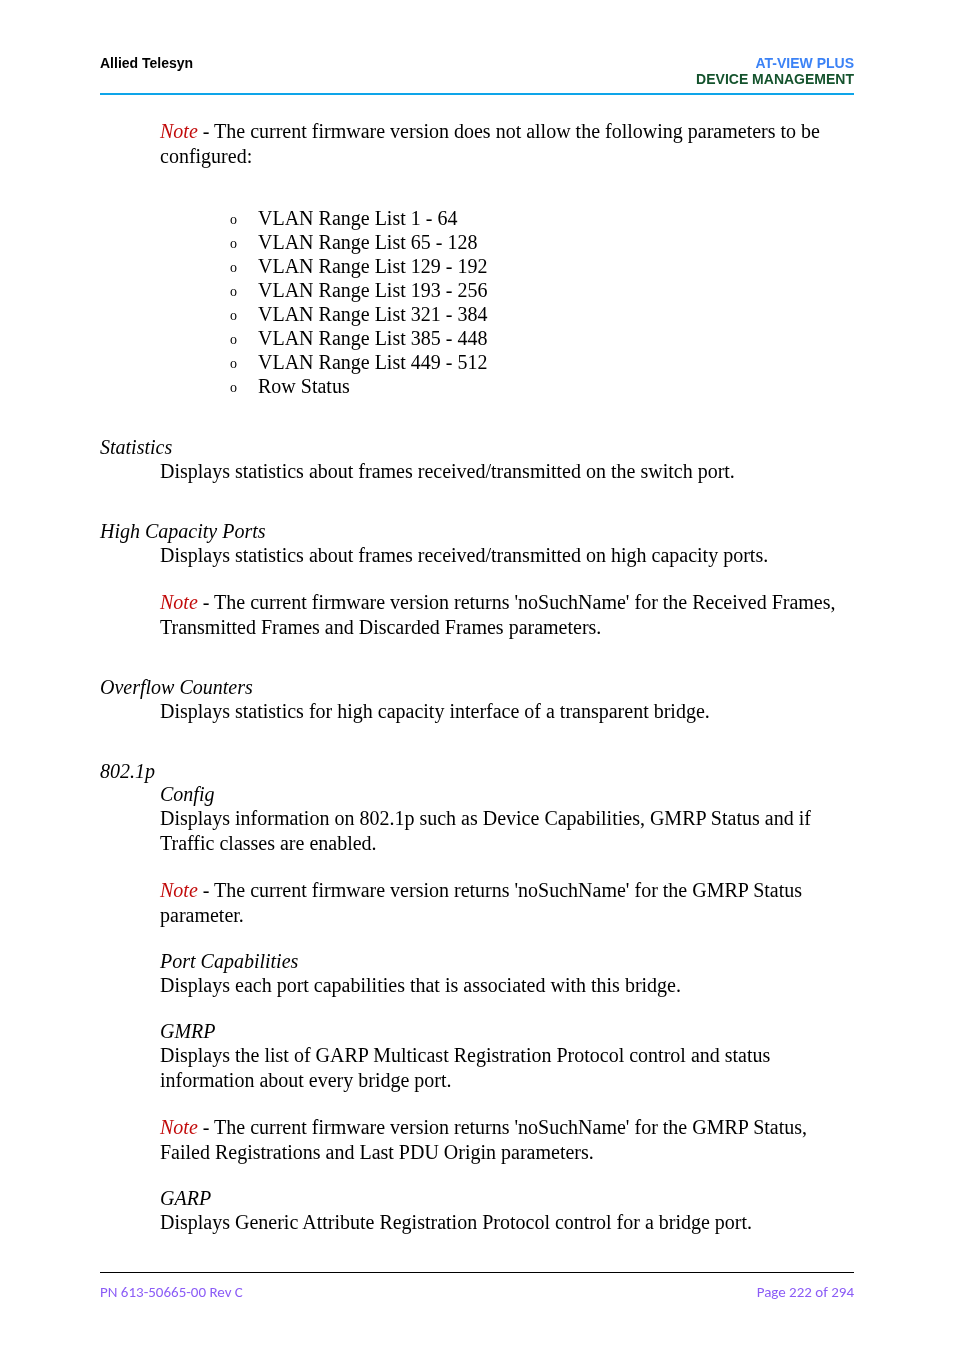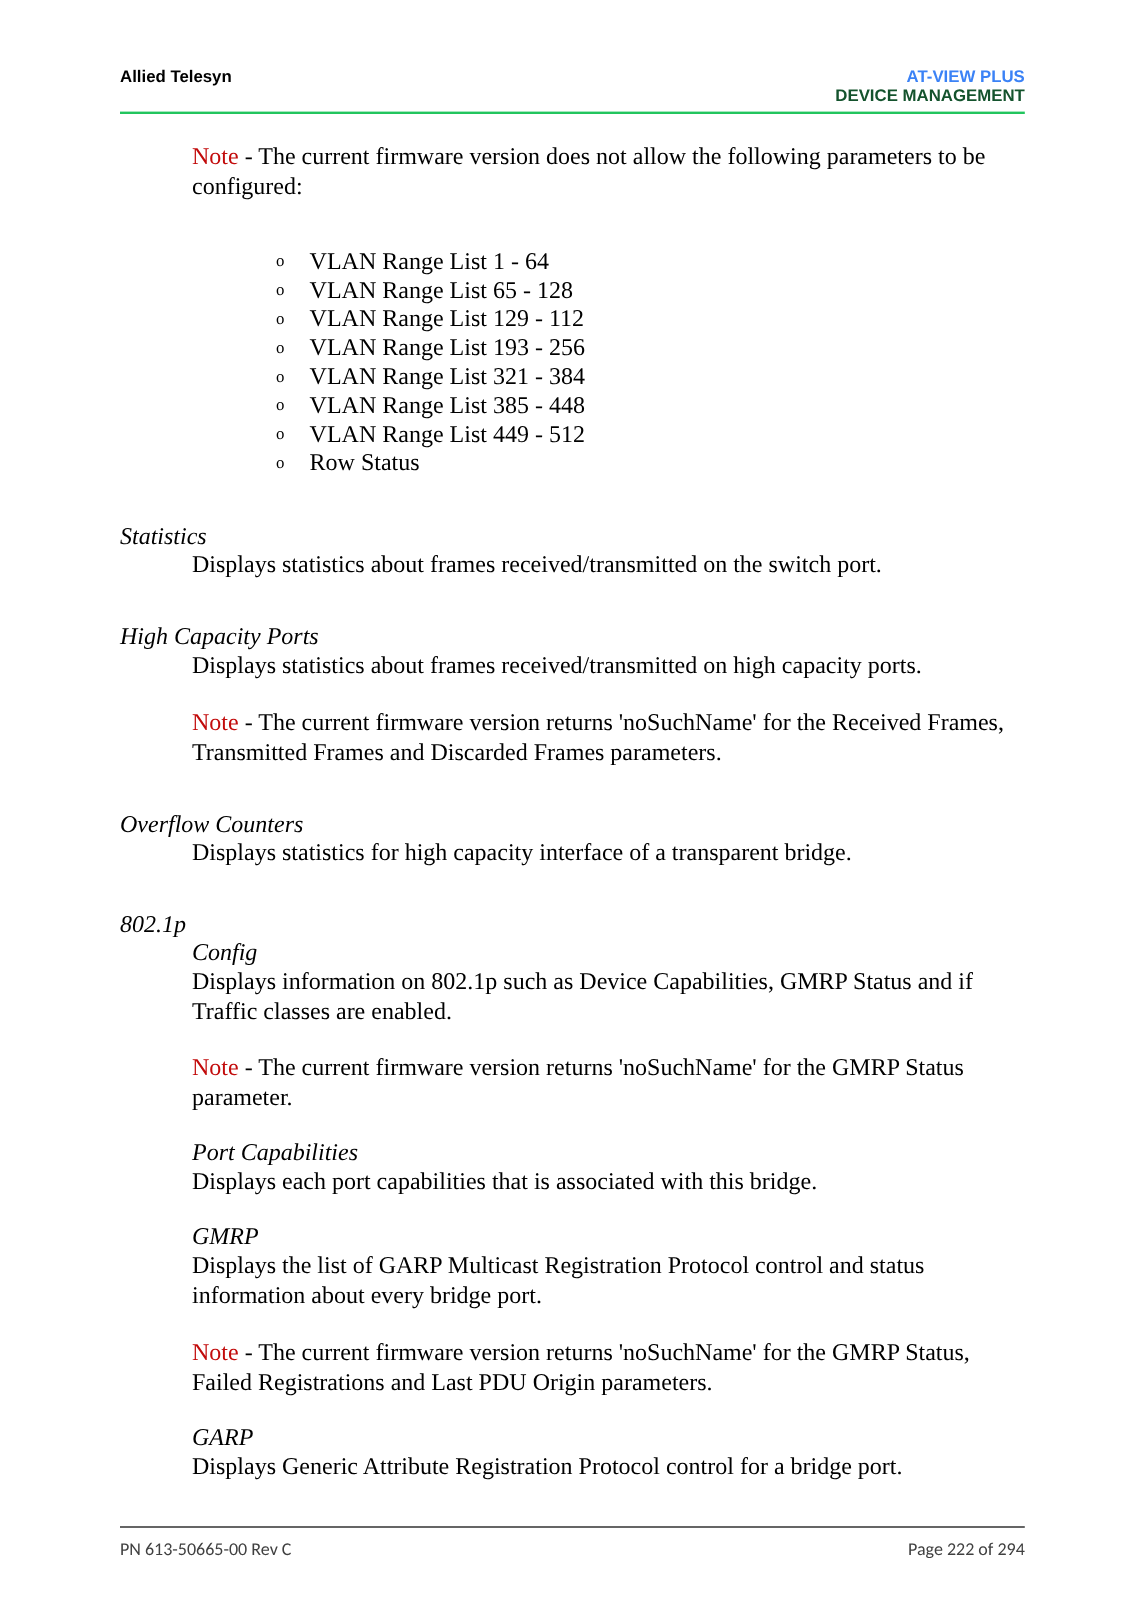--- a/index.html
+++ b/index.html
@@ -18,31 +18,31 @@
     box-sizing: border-box;
   }
   .header {
     display: flex;
     justify-content: space-between;
     align-items: flex-start;
     font-family: Verdana, Arial, sans-serif;
     font-weight: bold;
     font-size: 14px;
     padding-bottom: 6px;
-    border-bottom: 2px solid #22c55e;
+    border-bottom: 2px solid #0ea5e9;
   }
   .header-left { color: #000; }
   .header-right { text-align: right; }
   .header-right .line1 { color: #3b82f6; }
   .header-right .line2 { color: #14532d; }
   .body-para {
     margin: 24px 0 0 60px;
     line-height: 1.25;
   }
-  .note { color: #c20b0b; }
+  .note { color: #c20b0b; font-style: italic; }
   .vlan-list {
     margin: 38px 0 0 130px;
     list-style: none;
     padding: 0;
   }
   .vlan-list li {
     margin: 1px 0;
   }
   .vlan-list .bullet {
     display: inline-block;
@@ -69,21 +69,21 @@
     position: absolute;
     left: 100px;
     right: 100px;
     bottom: 50px;
     border-top: 1px solid #000;
     padding-top: 10px;
     font-family: Calibri, Arial, sans-serif;
     font-size: 15px;
     display: flex;
     justify-content: space-between;
-    color: #404040;
+    color: #8b5cf6;
   }
 </style>
 </head>
 <body>
 
 <div class="page">
   <div class="header">
     <div class="header-left">Allied Telesyn</div>
     <div class="header-right">
       <div class="line1">AT-VIEW PLUS</div>
@@ -91,21 +91,21 @@
     </div>
   </div>
 
   <div class="body-para">
     <span class="note">Note</span><span> - The current firmware version does not allow the following parameters to be configured:</span>
   </div>
 
   <ul class="vlan-list">
     <li><span class="bullet">o</span><span>VLAN Range List 1 - 64</span></li>
     <li><span class="bullet">o</span><span>VLAN Range List 65 - 128</span></li>
-    <li><span class="bullet">o</span><span>VLAN Range List 129 - 112</span></li>
+    <li><span class="bullet">o</span><span>VLAN Range List 129 - 192</span></li>
     <li><span class="bullet">o</span><span>VLAN Range List 193 - 256</span></li>
     <li><span class="bullet">o</span><span>VLAN Range List 321 - 384</span></li>
     <li><span class="bullet">o</span><span>VLAN Range List 385 - 448</span></li>
     <li><span class="bullet">o</span><span>VLAN Range List 449 - 512</span></li>
     <li><span class="bullet">o</span><span>Row Status</span></li>
   </ul>
 
   <div class="section-head">Statistics</div>
   <div class="sub-indent">Displays statistics about frames received/transmitted on the switch port.</div>
 

